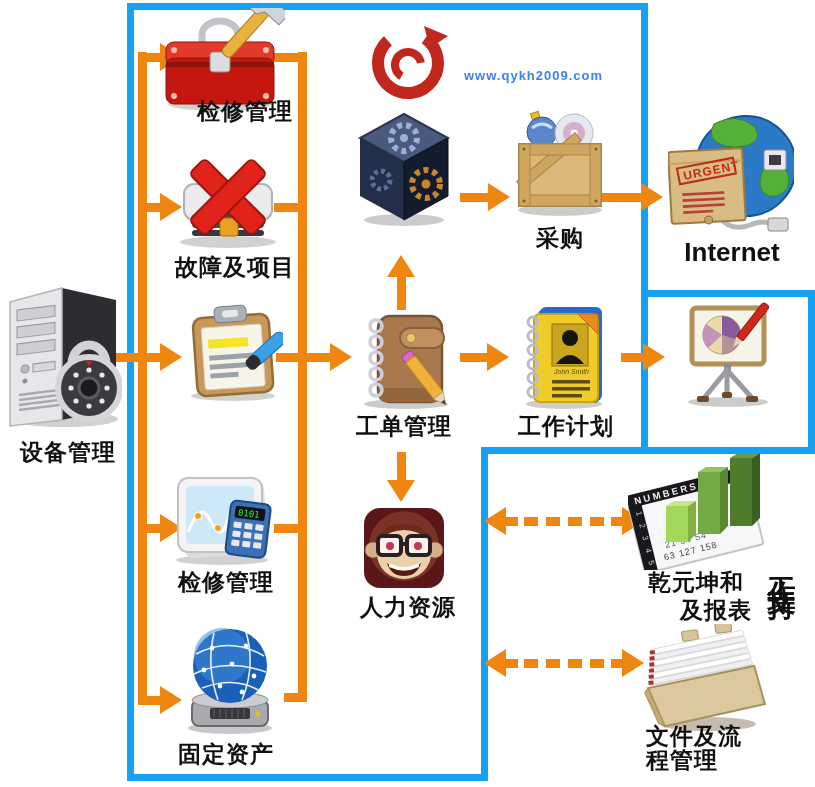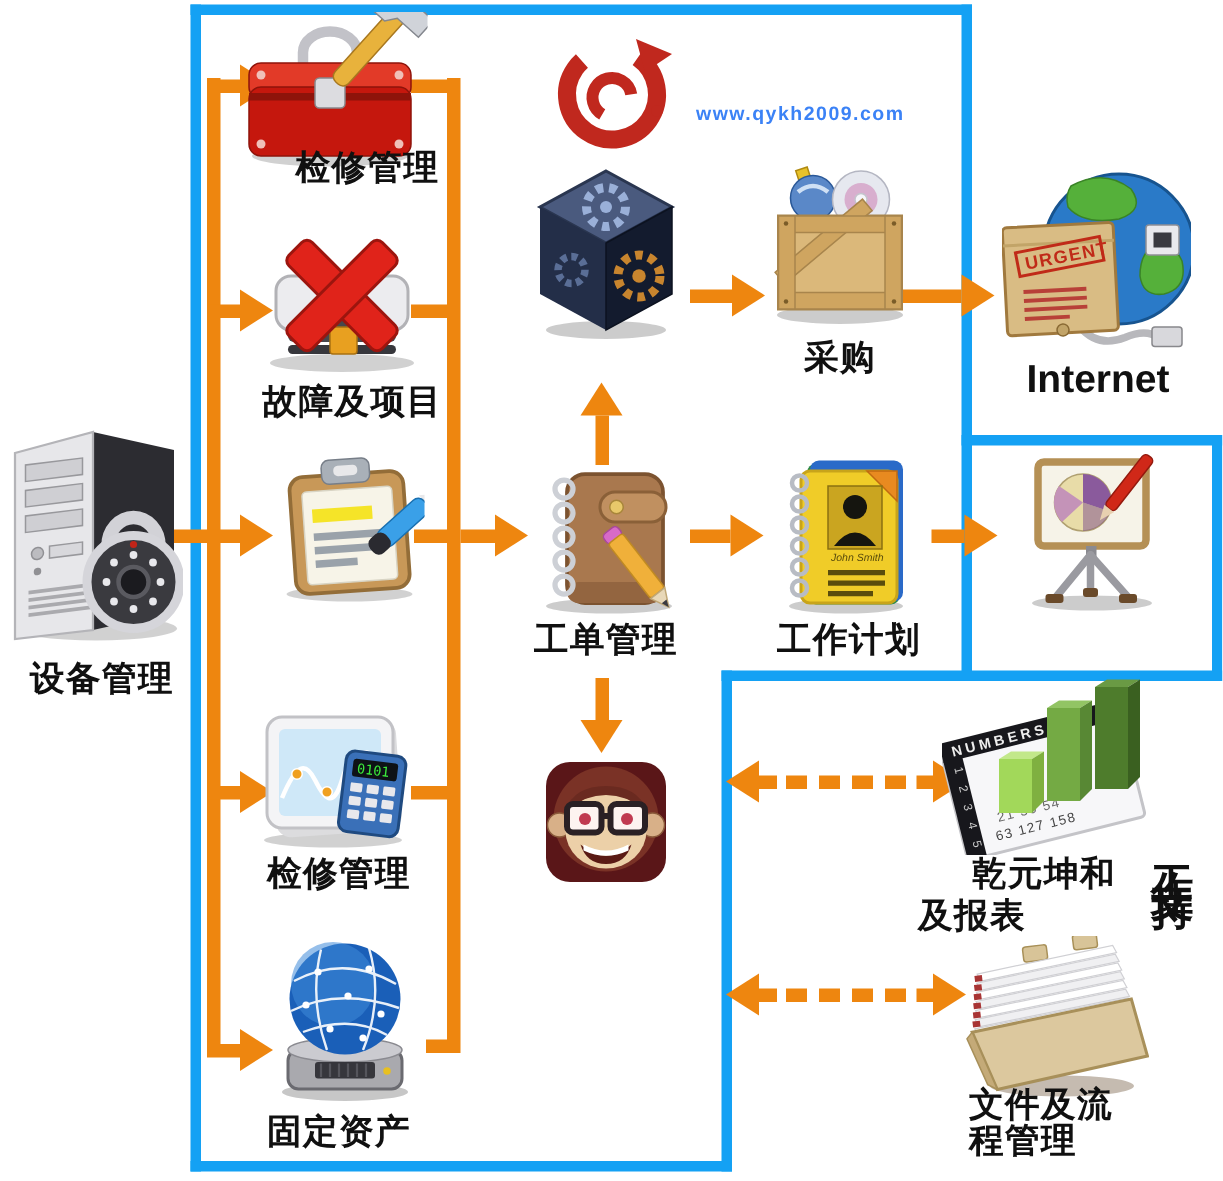--- a/index.html
+++ b/index.html
@@ -485,19 +485,20 @@
 
   <div class="lbl" style="left:12px;top:440px;width:112px">设备管理</div>
   <div class="lbl" style="left:186px;top:99px;width:118px">检修管理</div>
   <div class="lbl" style="left:170px;top:255px;width:130px">故障及项目</div>
   <div class="lbl" style="left:170px;top:570px;width:112px">检修管理</div>
   <div class="lbl" style="left:170px;top:742px;width:112px">固定资产</div>
   <div class="lbl" style="left:510px;top:226px;width:100px">采购</div>
   <div class="lbl latin" style="left:672px;top:238px;width:120px">Internet</div>
   <div class="lbl" style="left:352px;top:414px;width:104px">工单管理</div>
   <div class="lbl" style="left:516px;top:414px;width:100px">工作计划</div>
+  <div class="lbl" style="left:356px;top:595px;width:104px">人力资源</div>
   <div class="lbl left" style="left:648px;top:570px">乾元坤和</div>
-  <div class="lbl left" style="left:612px;top:598px">及报表</div>
+  <div class="lbl left" style="left:680px;top:598px">及报表</div>
   <div class="lbl left" style="left:646px;top:724px">文件及流</div>
   <div class="lbl left" style="left:646px;top:748px">程管理</div>
   <div id="side-label">工作支持</div>
 
 </div>
 
 </body></html>

